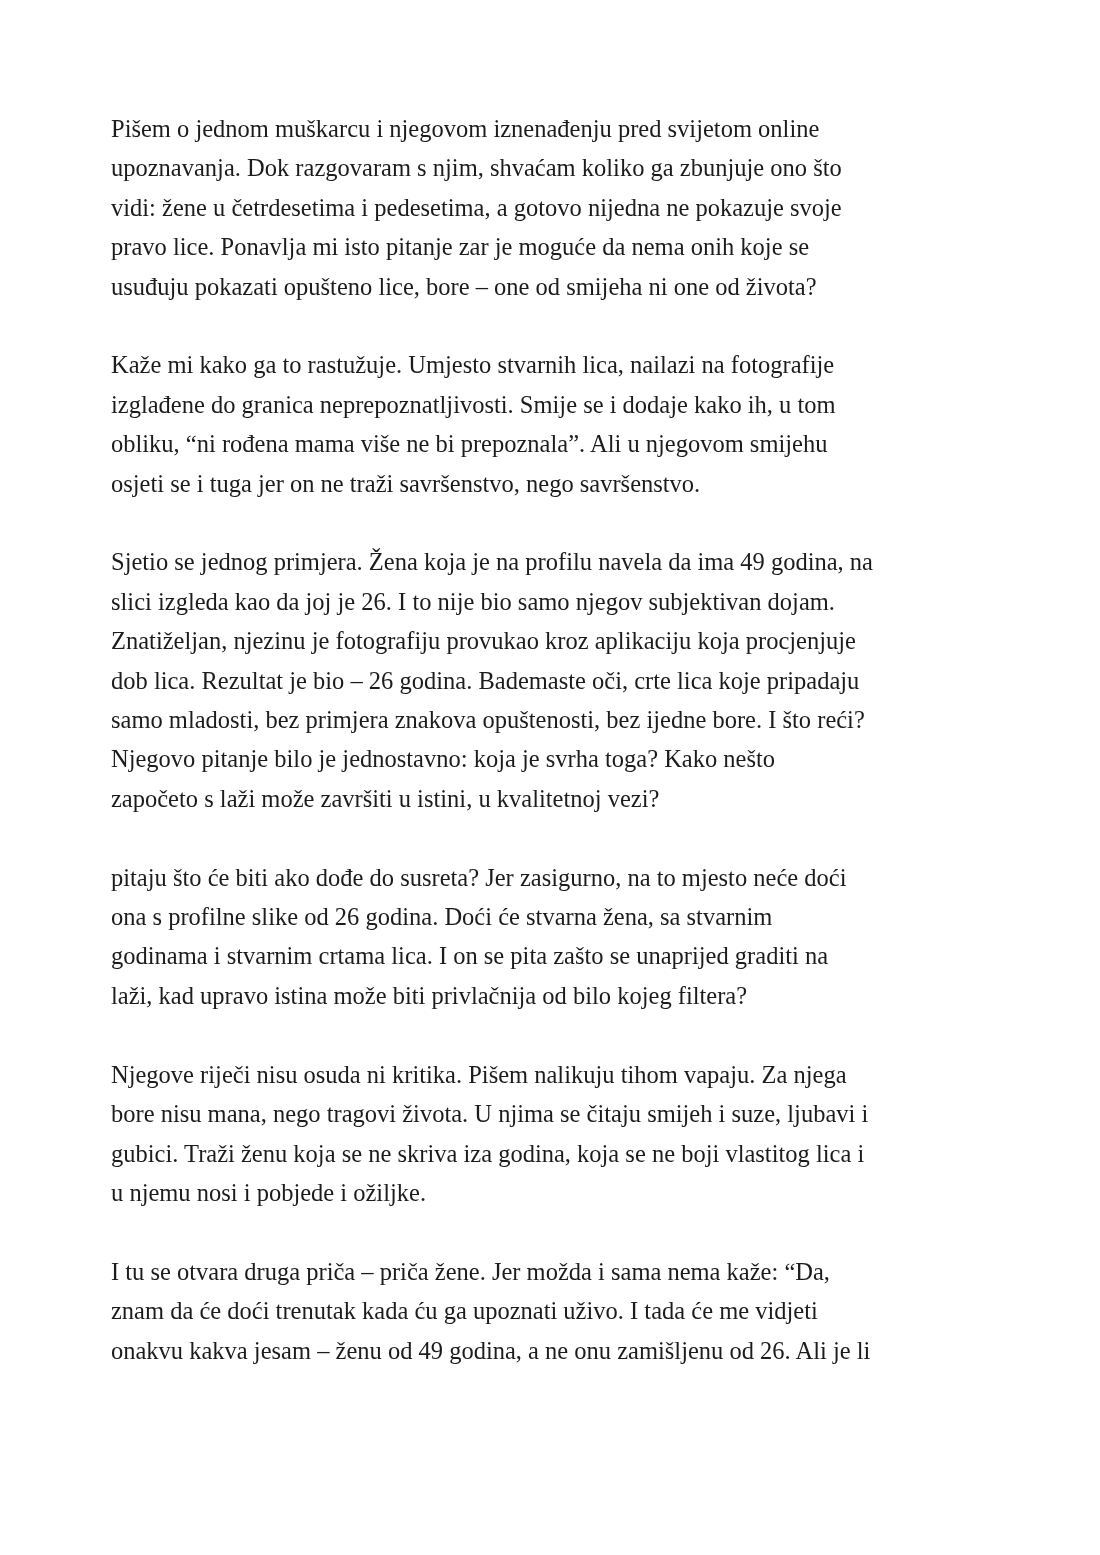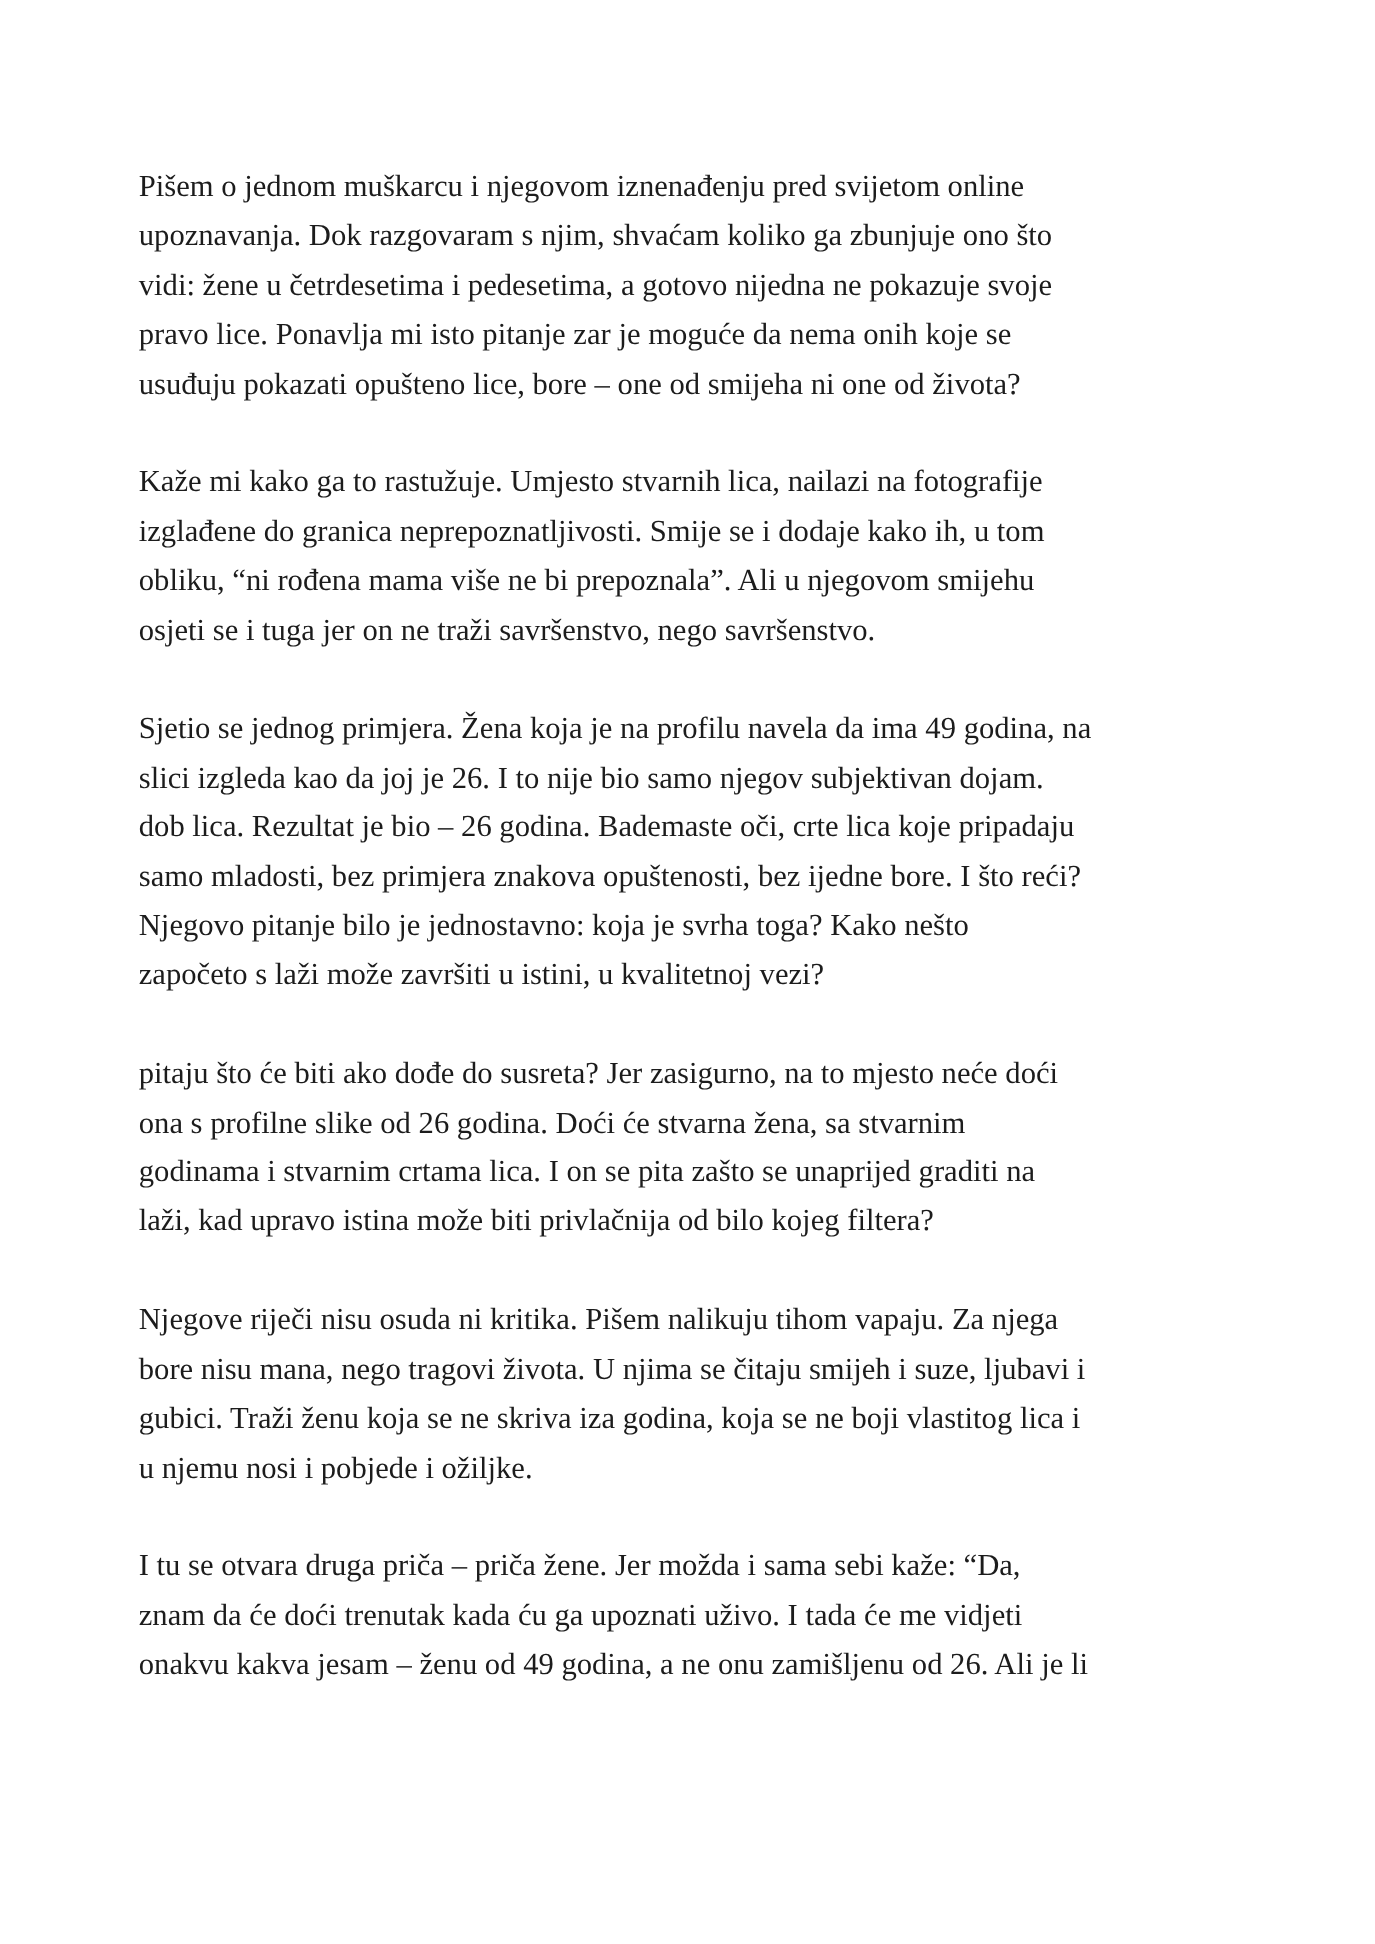--- a/index.html
+++ b/index.html
@@ -15,21 +15,20 @@
     }
     .page {
       position: absolute;
       left: 111px;
       top: 109px;
       width: 900px;
       font-family: "Liberation Serif", "DejaVu Serif", serif;
       font-size: 24.5px;
       color: #1c1c1c;
       line-height: 39.4px;
-      margin-top: 21px;
     }
     .para {
       margin: 0 0 39.4px 0;
     }
     .line {
       display: block;
       white-space: nowrap;
     }
   </style>
 </head>
@@ -45,35 +44,36 @@
   </p>
   <p class="para">
     <span class="line">Kaže mi kako ga to rastužuje. Umjesto stvarnih lica, nailazi na fotografije</span>
     <span class="line">izglađene do granica neprepoznatljivosti. Smije se i dodaje kako ih, u tom</span>
     <span class="line">obliku, “ni rođena mama više ne bi prepoznala”. Ali u njegovom smijehu</span>
     <span class="line">osjeti se i tuga jer on ne traži savršenstvo, nego savršenstvo.</span>
   </p>
   <p class="para">
     <span class="line">Sjetio se jednog primjera. Žena koja je na profilu navela da ima 49 godina, na</span>
     <span class="line">slici izgleda kao da joj je 26. I to nije bio samo njegov subjektivan dojam.</span>
+    <span class="line">Znatiželjan, njezinu je fotografiju provukao kroz aplikaciju koja procjenjuje</span>
     <span class="line">dob lica. Rezultat je bio – 26 godina. Bademaste oči, crte lica koje pripadaju</span>
     <span class="line">samo mladosti, bez primjera znakova opuštenosti, bez ijedne bore. I što reći?</span>
     <span class="line">Njegovo pitanje bilo je jednostavno: koja je svrha toga? Kako nešto</span>
     <span class="line">započeto s laži može završiti u istini, u kvalitetnoj vezi?</span>
   </p>
   <p class="para">
     <span class="line">pitaju što će biti ako dođe do susreta? Jer zasigurno, na to mjesto neće doći</span>
     <span class="line">ona s profilne slike od 26 godina. Doći će stvarna žena, sa stvarnim</span>
     <span class="line">godinama i stvarnim crtama lica. I on se pita zašto se unaprijed graditi na</span>
     <span class="line">laži, kad upravo istina može biti privlačnija od bilo kojeg filtera?</span>
   </p>
   <p class="para">
     <span class="line">Njegove riječi nisu osuda ni kritika. Pišem nalikuju tihom vapaju. Za njega</span>
     <span class="line">bore nisu mana, nego tragovi života. U njima se čitaju smijeh i suze, ljubavi i</span>
     <span class="line">gubici. Traži ženu koja se ne skriva iza godina, koja se ne boji vlastitog lica i</span>
     <span class="line">u njemu nosi i pobjede i ožiljke.</span>
   </p>
   <p class="para">
-    <span class="line">I tu se otvara druga priča – priča žene. Jer možda i sama sebi kaže: “Da,</span>
+    <span class="line">I tu se otvara druga priča – priča žene. Jer možda i sama nema kaže: “Da,</span>
     <span class="line">znam da će doći trenutak kada ću ga upoznati uživo. I tada će me vidjeti</span>
     <span class="line">onakvu kakva jesam – ženu od 49 godina, a ne onu zamišljenu od 26. Ali je li</span>
   </p>
 </div>
 
 </body></html>

